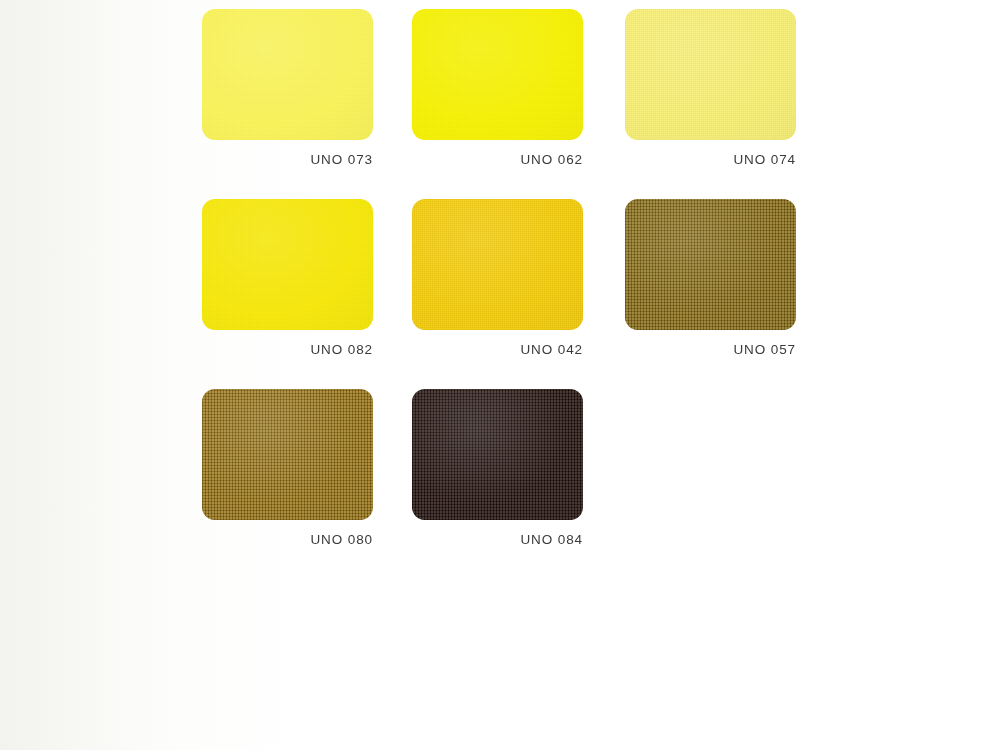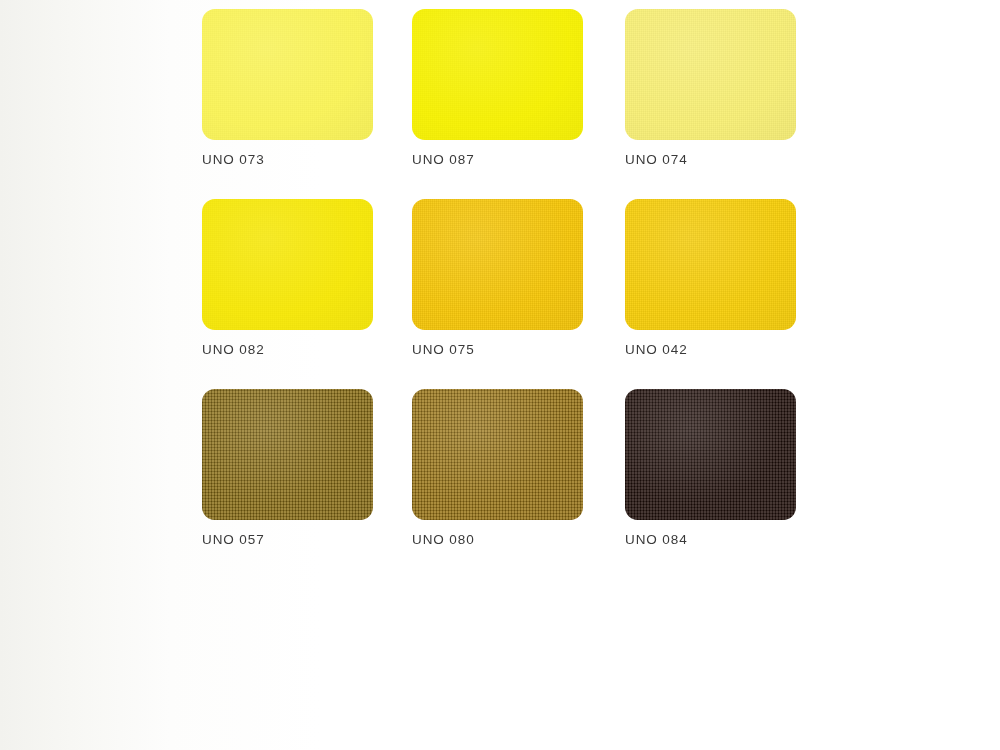--- a/index.html
+++ b/index.html
@@ -107,21 +107,21 @@
         rgba(255,255,255,0.10) 0%,
         rgba(255,255,255,0.00) 45%,
         rgba(0,0,0,0.05) 100%);
   }
 
   .chip-label {
     position: absolute;
     top: 152px;
     left: 0;
     width: 171px;
-    text-align: left;
+    text-align: right;
     font-size: 13.5px;
     letter-spacing: 0.9px;
     color: #3a3a3a;
     font-family: "Liberation Sans", sans-serif;
     white-space: nowrap;
   }
 </style>
 </head>
 <body>
 
@@ -132,42 +132,35 @@
           <div class="weave"></div>
           <div class="shade"></div>
         </div>
         <div class="chip-label">UNO 073</div>
       </div>
       <div class="swatch-cell">
         <div class="chip weave-faint" style="background-color: rgb(247, 242, 8);">
           <div class="weave"></div>
           <div class="shade"></div>
         </div>
-        <div class="chip-label">UNO 087</div>
+        <div class="chip-label">UNO 062</div>
       </div>
       <div class="swatch-cell">
         <div class="chip weave-soft" style="background-color: rgb(248, 240, 121);">
           <div class="weave"></div>
           <div class="shade"></div>
         </div>
         <div class="chip-label">UNO 074</div>
       </div>
       <div class="swatch-cell">
         <div class="chip weave-faint" style="background-color: rgb(247, 233, 13);">
           <div class="weave"></div>
           <div class="shade"></div>
         </div>
         <div class="chip-label">UNO 082</div>
-      </div>
-      <div class="swatch-cell">
-        <div class="chip weave-med" style="background-color: rgb(247, 200, 12);">
-          <div class="weave"></div>
-          <div class="shade"></div>
-        </div>
-        <div class="chip-label">UNO 075</div>
       </div>
       <div class="swatch-cell">
         <div class="chip weave-med" style="background-color: rgb(248, 208, 14);">
           <div class="weave"></div>
           <div class="shade"></div>
         </div>
         <div class="chip-label">UNO 042</div>
       </div>
       <div class="swatch-cell">
         <div class="chip weave-heavy" style="background-color: rgb(138, 109, 18);">

